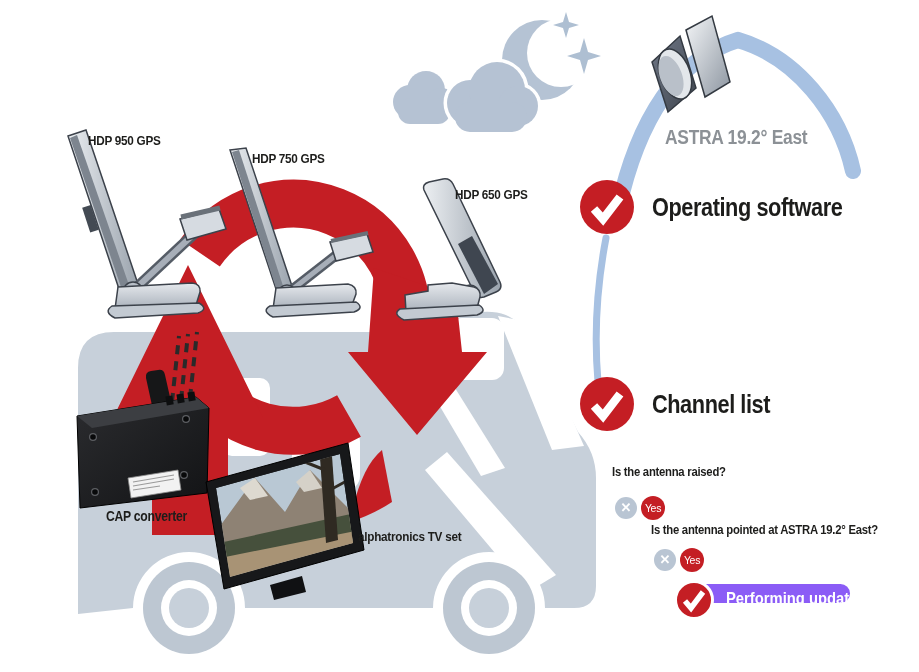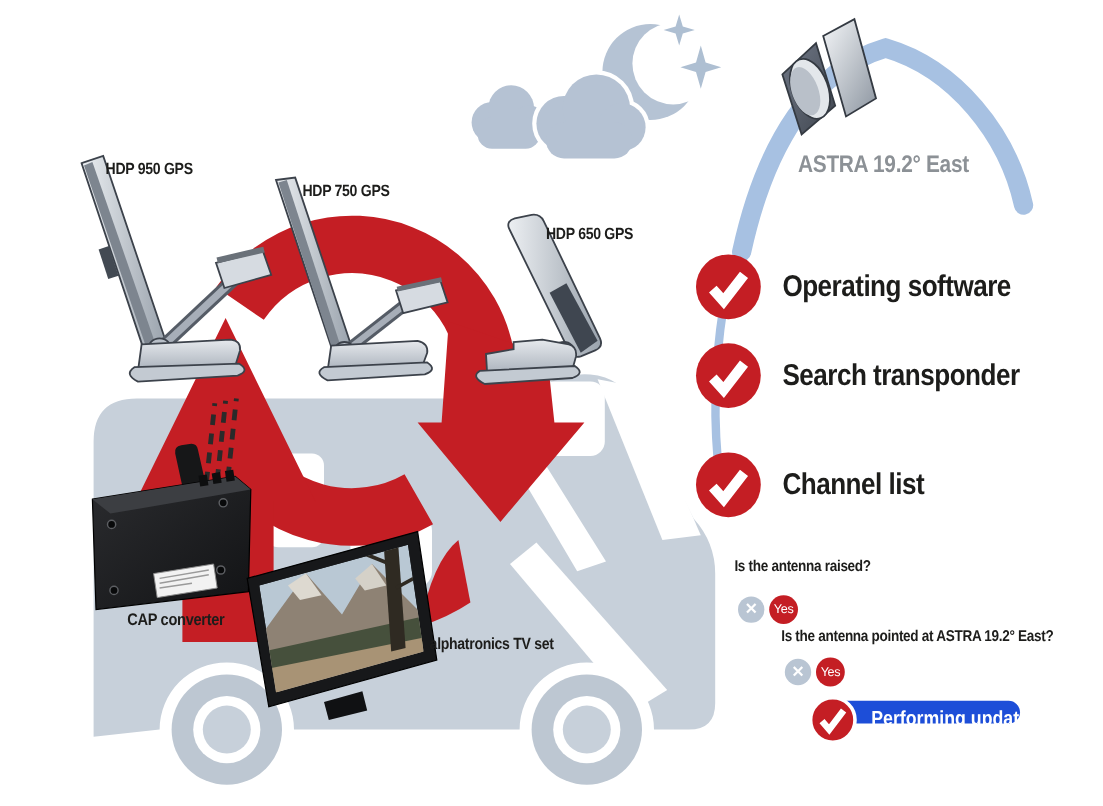--- a/index.html
+++ b/index.html
@@ -14,21 +14,21 @@
               background:#c41e24;}
   .chk-label{position:absolute;left:72px;top:0;line-height:54px;font-size:25px;font-weight:bold;
              color:#1d1d1b;white-space:nowrap;transform:scaleX(0.87);transform-origin:left center;
              letter-spacing:-0.5px;}
   .badge-x{position:absolute;width:22px;height:22px;border-radius:50%;background:#b9c5d3;
            color:#fff;font-size:13px;font-weight:bold;text-align:center;line-height:22px;}
   .badge-yes{position:absolute;width:24px;height:24px;border-radius:50%;background:#c41e24;
              color:#fff;font-size:10.5px;font-weight:normal;text-align:center;line-height:24px;
              letter-spacing:-0.3px;}
   .q-label{font-size:13px;}
-  #pill{position:absolute;left:696px;top:584px;width:154px;height:19px;background:#1d4ed8;
+  #pill{position:absolute;left:696px;top:584px;width:154px;height:19px;background:#8b5cf6;
         border-radius:15px;text-decoration:underline;}
   #pill-text{position:absolute;left:30px;top:0;line-height:29px;font-size:17px;font-weight:bold;
              color:#fff;white-space:nowrap;transform:scaleX(0.87);transform-origin:left center;}
   #pill-check{position:absolute;left:674px;top:580px;width:34px;height:34px;border-radius:50%;
               background:#c41e24;border:3px solid #ffffff;}
 </style>
 </head>
 <body>
 
 <div id="stage">
@@ -205,35 +205,27 @@
   </g>
 </svg>
 
 <div class="lbl" style="left:88px;top:133px;font-size:13.5px;">HDP 950 GPS</div>
 <div class="lbl" style="left:252px;top:151px;font-size:13.5px;">HDP 750 GPS</div>
 <div class="lbl" style="left:455px;top:187px;font-size:13.5px;">HDP 650 GPS</div>
 <div class="lbl" style="left:106px;top:508px;font-size:14px;">CAP converter</div>
 <div class="lbl" style="left:358px;top:529px;font-size:13.5px;">alphatronics TV set</div>
 <div class="lbl lbl-gray" style="left:665px;top:126px;font-size:20px;">ASTRA 19.2° East</div>
 
-<div class="chk-row" style="top:212px;text-align:right;">
+<div class="chk-row" style="top:180px;text-align:right;">
   <div class="chk-circle">
     <svg width="54" height="54">
           <polyline points="14,29 23,39 40,17" fill="none" stroke="#fff" stroke-width="8.5"></polyline>
         </svg>
   </div>
   <div class="chk-label">Operating software</div>
-</div>
-<div class="chk-row" style="top:286px;">
-  <div class="chk-circle">
-    <svg width="54" height="54">
-          <polyline points="14,29 23,39 40,17" fill="none" stroke="#fff" stroke-width="8.5"></polyline>
-        </svg>
-  </div>
-  <div class="chk-label">Search transponder</div>
 </div>
 <div class="chk-row" style="top:377px;text-align:center;">
   <div class="chk-circle">
     <svg width="54" height="54">
           <polyline points="14,29 23,39 40,17" fill="none" stroke="#fff" stroke-width="8.5"></polyline>
         </svg>
   </div>
   <div class="chk-label">Channel list</div>
 </div>
 

